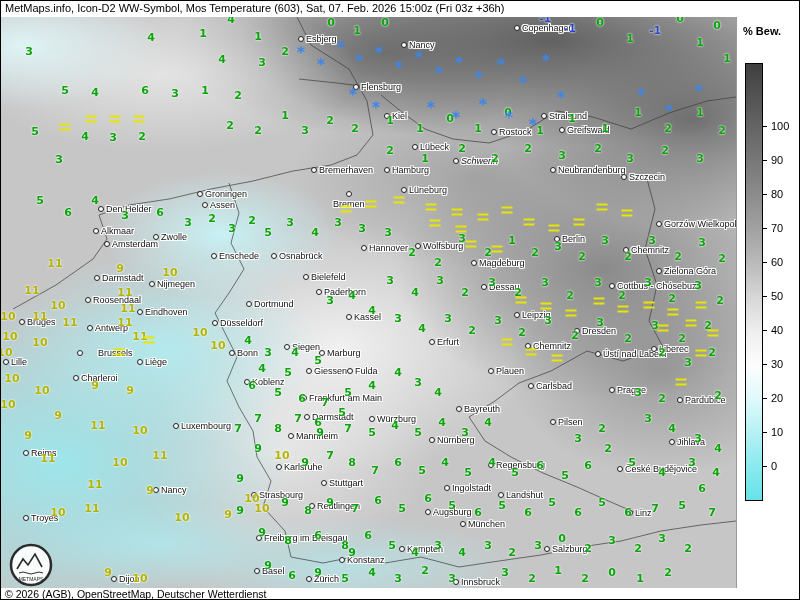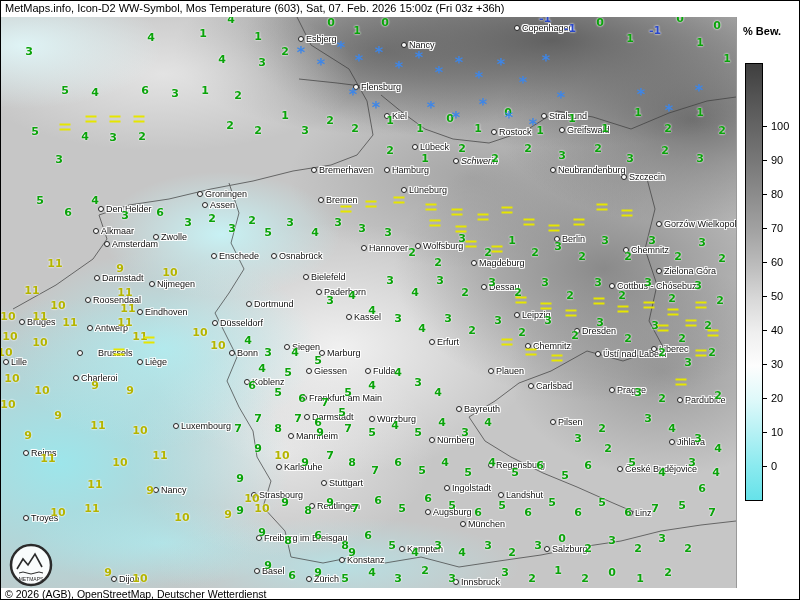--- a/index.html
+++ b/index.html
@@ -134,21 +134,21 @@
         <span>Bremerhaven</span>
       </div>
       <div class="city" style="left: 383px; top: 169px;">
         <span class="dot"></span>
         <span>Hamburg</span>
       </div>
       <div class="city" style="left: 400px; top: 189px;">
         <span class="dot"></span>
         <span>Lüneburg</span>
       </div>
-      <div class="city" style="left: 317px; top: 199px;">
+      <div class="city" style="left: 332px; top: 199px; flex-direction: column;">
         <span class="dot"></span>
         <span>Bremen</span>
       </div>
       <div class="city" style="left: 196px; top: 193px;">
         <span class="dot"></span>
         <span>Groningen</span>
       </div>
       <div class="city" style="left: 201px; top: 204px;">
         <span class="dot"></span>
         <span>Assen</span>
@@ -306,21 +306,21 @@
         <span>Liège</span>
       </div>
       <div class="city" style="left: 72px; top: 377px;">
         <span class="dot"></span>
         <span>Charleroi</span>
       </div>
       <div class="city" style="left: 305px; top: 370px;">
         <span class="dot"></span>
         <span>Giessen</span>
       </div>
-      <div class="city" style="left: 364px; top: 370px;">
+      <div class="city" style="left: 346px; top: 370px;">
         <span class="dot"></span>
         <span>Fulda</span>
       </div>
       <div class="city" style="left: 487px; top: 370px;">
         <span class="dot"></span>
         <span>Plauen</span>
       </div>
       <div class="city" style="left: 527px; top: 385px;">
         <span class="dot"></span>
         <span>Carlsbad</span>

